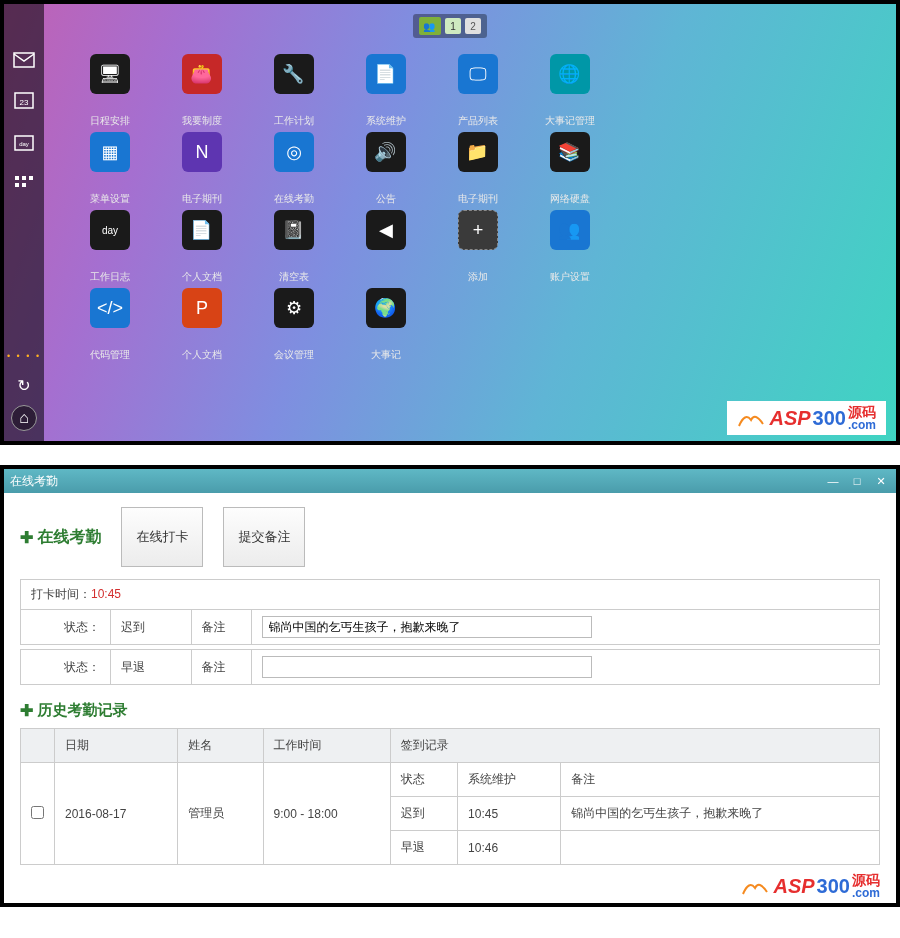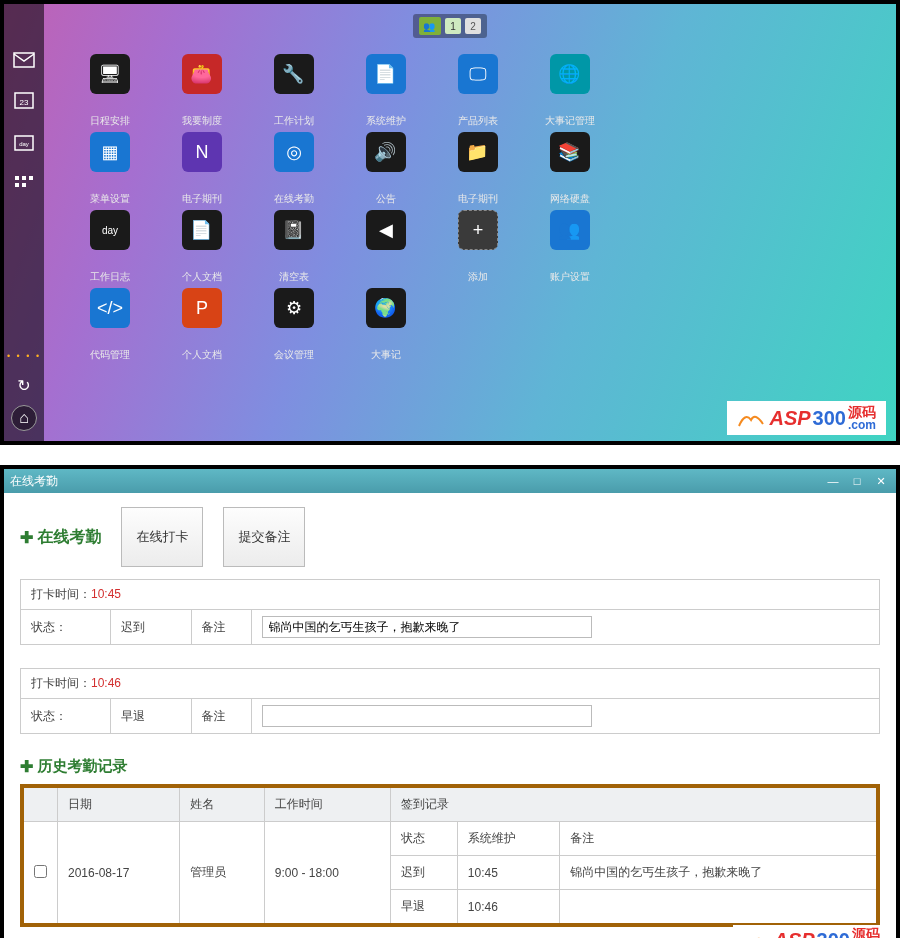--- a/index.html
+++ b/index.html
@@ -47,30 +47,30 @@
 .window-wrap { border: 4px solid #000; position: relative; }
 .win-titlebar { height: 24px; background: linear-gradient(#5fb8c5, #4a9cab); display: flex; align-items: center; justify-content: space-between; padding: 0 6px; color: #fff; font-size: 12px; }
 .win-btns { display: flex; gap: 6px; }
 .win-btn { width: 18px; height: 16px; display: flex; align-items: center; justify-content: center; font-size: 11px; cursor: pointer; }
 .win-body { background: #fff; padding: 14px 16px 30px; position: relative; min-height: 410px; }
 .section-hdr { display: flex; align-items: center; gap: 20px; margin-bottom: 12px; }
 .section-title { color: #2e7d32; font-size: 16px; font-weight: bold; display: flex; align-items: center; gap: 4px; }
 .plus-ic { color: #2e7d32; font-size: 16px; font-weight: bold; }
 .pill { background: linear-gradient(#fdfdfd, #ececec); border: 1px solid #bbb; border-radius: 0; padding: 20px 14px; font-size: 13px; color: #333; cursor: pointer; }
 
-.form-table { width: 100%; border: 1px solid #ccc; border-collapse: collapse; margin-bottom: 23px; }
+.form-table { width: 100%; border: 1px solid #ccc; border-collapse: collapse; margin-bottom: 4px; }
 .form-table td { border: 1px solid #ccc; padding: 6px 10px; font-size: 12px; color: #444; vertical-align: middle; }
-.form-table .label-cell { width: 90px; background: #fff; }
+.form-table .label-cell { width: 90px; background: #fff; text-align: right; }
 .form-table .time-cell { }
 .time-red { color: #d32f2f; }
 .remark-cell { width: 60px; }
 .remark-input { width: 330px; border: 1px solid #bbb; padding: 3px 6px; font-size: 12px; }
 
 .hist-title { color: #2e7d32; font-size: 15px; font-weight: bold; display: flex; align-items: center; gap: 4px; margin: 16px 0 8px; }
-.hist-table { width: 100%; border: 4px solid #a16207; border-collapse: collapse; font-size: 12px; color: #444; }
+.hist-table { width: 100%; border: 1px solid #a16207; border-collapse: collapse; font-size: 12px; color: #444; }
 .hist-table th, .hist-table td { border: 1px solid #ccc; padding: 8px 10px; text-align: left; }
 .hist-table th { background: #eef0f2; font-weight: normal; }
 .hist-table .sub-th { background: #fff; }
 .checkbox-cell { width: 30px; text-align: center; }
 .hist-table input[type=checkbox] { cursor: pointer; }
 
 .watermark2 { position: absolute; right: 8px; bottom: 2px; background: #fff; padding: 2px 8px; font-weight: bold; font-size: 20px; display: flex; align-items: center; gap: 2px; }
 .watermark2 .a { color: #e62e2e; font-style: italic; }
 .watermark2 .n { color: #2e6bd6; }
 .watermark2 .cn1 { color: #e62e2e; font-size: 14px; }
@@ -262,23 +262,20 @@
         <td class="label-cell">状态：</td>
         <td>迟到</td>
         <td class="remark-cell">备注</td>
         <td><input class="remark-input" value="锦尚中国的乞丐生孩子，抱歉来晚了" style=""></td>
       </tr>
     </tbody>
       </table>
 
     <table class="form-table">
       <tbody>
-          <tr>
-            <td colspan="4" class="time-cell"><span>打卡时间：</span><span class="time-red">10:46</span></td>
-          </tr>
       <tr>
         <td class="label-cell">状态：</td>
         <td>早退</td>
         <td class="remark-cell">备注</td>
         <td><input class="remark-input" value="" style=""></td>
       </tr>
     </tbody>
       </table>
 
     <div class="hist-title">

